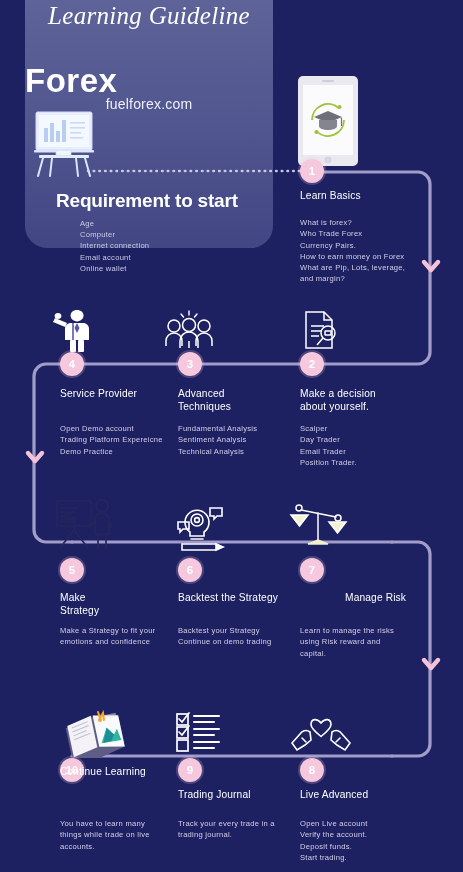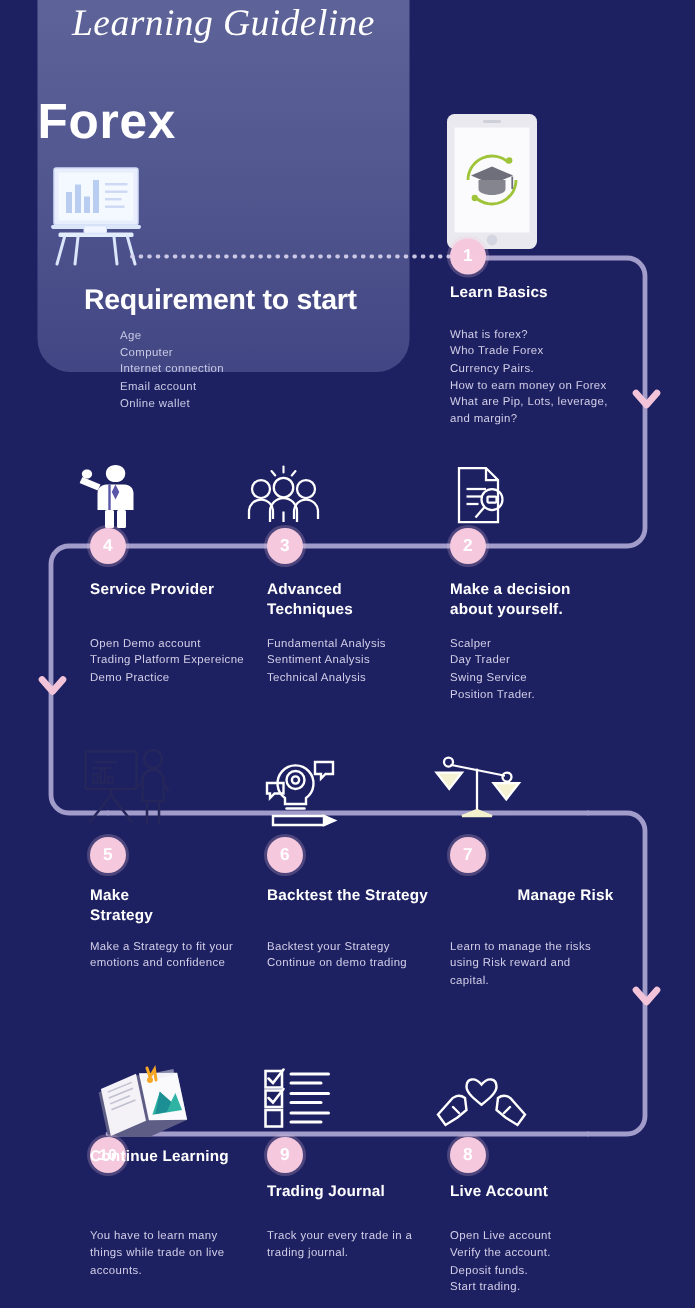--- a/index.html
+++ b/index.html
@@ -67,21 +67,21 @@
   
   .step{ position:absolute; }
   .num{
     position:absolute; width:24px; height:24px; border-radius:50%;
     background:#f5c8dd; color:#ffffff; font-size:11.5px; font-weight:bold;
     display:flex; align-items:center; justify-content:center; letter-spacing:0.2px;
     box-shadow:0 0 0 2px rgba(245,200,221,0.22);
   }
   .num.wide{ font-size:10.5px; }
   .st-title{
-    position:absolute; font-size:10.2px; font-weight:bold; color:#ffffff; letter-spacing:0.15px;
+    position:absolute; font-size:10.2px; font-weight:normal; color:#ffffff; letter-spacing:0.15px;
     line-height:12.5px; width:120px;
   }
   .st-body{
     position:absolute; font-size:7.6px; line-height:11.3px; letter-spacing:0.25px;
     color:#d3cfe9; width:128px;
   }
   .st-icon{ position:absolute; }
 </style>
 </head>
 <body>
@@ -113,20 +113,21 @@
         <line x1="17" y1="52" x2="12" y2="70"></line>
           <line x1="26" y1="52" x2="24" y2="70"></line>
         <line x1="50" y1="52" x2="52" y2="70"></line>
           <line x1="59" y1="52" x2="64" y2="70"></line>
       </g>
     </svg>
   </div>
 
   <div class="hero-title">Learning Guideline</div>
   <div class="hero-forex">Forex</div>
+  <div class="hero-site">fuelforex.com</div>
 
   <div class="req-heading">Requirement to start</div>
   <div class="req-list" style="white-space:pre-line;">Age
 Computer
 Internet connection
 Email account
 Online wallet</div>
 
   <div class="tablet-icon">
     <svg viewBox="0 0 66 94" width="66" height="94">
@@ -195,21 +196,21 @@
         <circle cx="30" cy="25" r="7" fill="none"></circle>
         <line x1="25" y1="30" x2="19" y2="37"></line>
         <rect x="27" y="23" width="6" height="4" rx="0.6"></rect>
       </svg>
     </div>
     <div class="num" style="left:300px; top:352px;">2</div>
     <div class="st-title" style="left:300px; top:388px; white-space:pre-line;">Make a decision
 about yourself.</div>
     <div class="st-body" style="left:300px; top:423px; white-space:pre-line;">Scalper
 Day Trader
-Swing Service
+Email Trader
 Position Trader.</div>
   </div>
 
   <div class="step">
     <div class="st-icon" style="left:162px; top:308px;">
       <svg viewBox="0 0 54 44" width="54" height="44" fill="none" stroke="#ffffff" stroke-width="1.5">
         <circle cx="12" cy="18" r="6"></circle>
           <path d="M4 38v-5a8 8 0 0 1 16 0v5"></path>
         <circle cx="42" cy="18" r="6"></circle>
           <path d="M34 38v-5a8 8 0 0 1 16 0v5"></path>
@@ -323,21 +324,21 @@
   <div class="step">
     <div class="st-icon" style="left:290px; top:712px;">
       <svg viewBox="0 0 62 46" width="62" height="46" fill="none" stroke="#ffffff" stroke-width="1.6" stroke-linecap="round">
         <path d="M31 21c-4-5-10-4.5-10 1.5 0 4 5 8 10 12 5-4 10-8 10-12 0-6-6-6.5-10-1.5z" transform="translate(0,-10)"></path>
         <path d="M20 20c-4-3-8-1-10 2l-8 9 5 7 8-5 6-5z"></path>
         <path d="M42 20c4-3 8-1 10 2l8 9-5 7-8-5-6-5z"></path>
         <path d="M12 26l4 4M50 26l-4 4"></path>
       </svg>
     </div>
     <div class="num" style="left:300px; top:758px;">8</div>
-    <div class="st-title" style="left:300px; top:789px; white-space:pre-line;">Live Account</div>
+    <div class="st-title" style="left:300px; top:789px; white-space:pre-line;">Live Advanced</div>
     <div class="st-body light2" style="left:300px; top:818px; white-space:pre-line;">Open Live account
 Verify the account.
 Deposit funds.
 Start trading.</div>
   </div>
 
   <div class="step">
     <div class="st-icon" style="left:175px; top:712px;">
       <svg viewBox="0 0 48 40" width="48" height="40" fill="none" stroke="#ffffff" stroke-width="1.7" stroke-linecap="round">
         <rect x="2" y="2" width="11" height="11"></rect>

